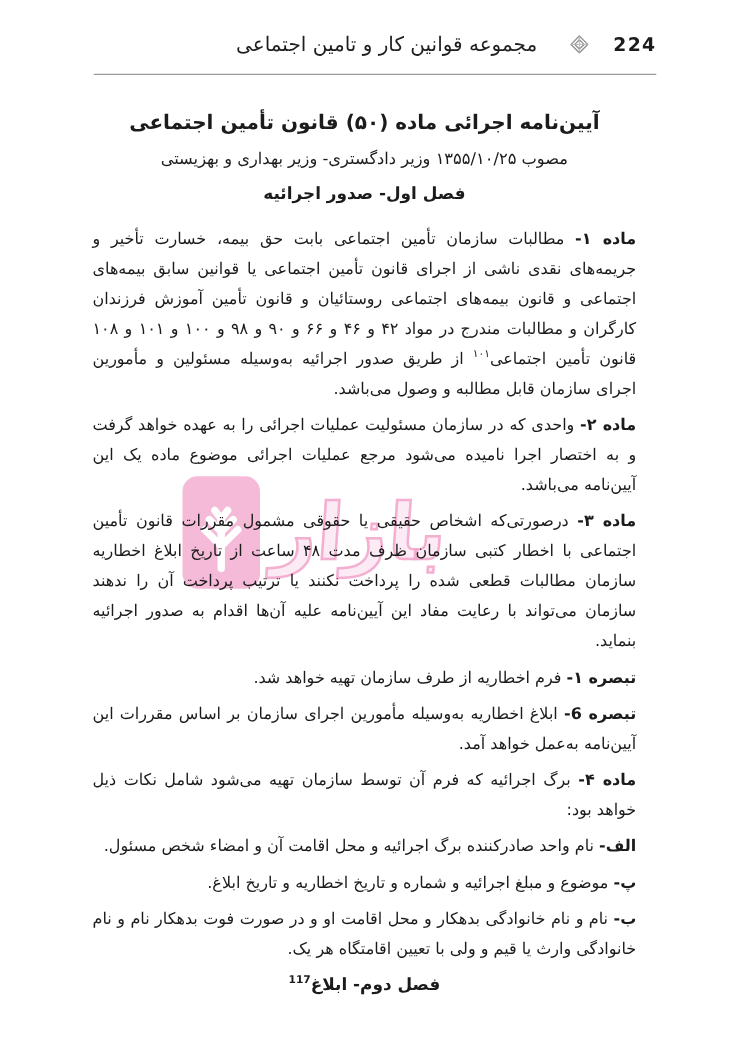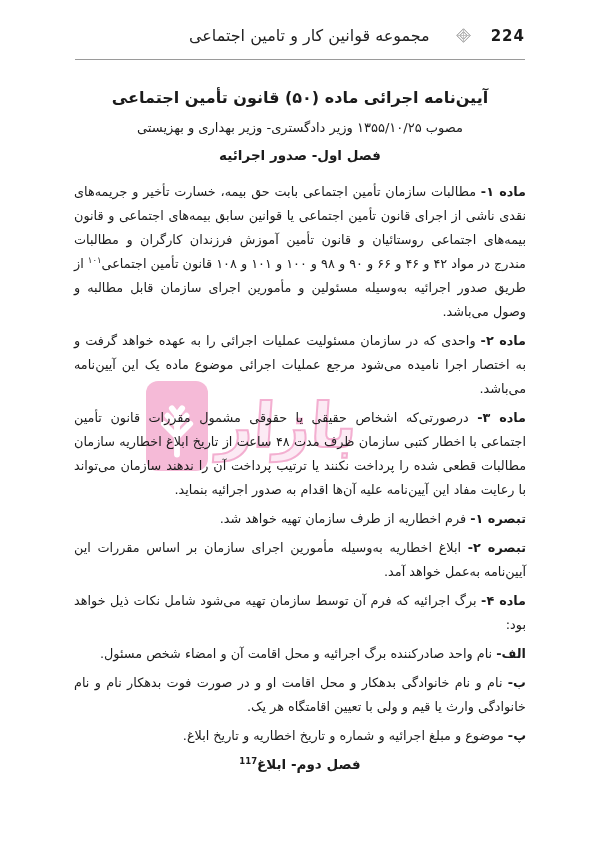--- a/index.html
+++ b/index.html
@@ -74,21 +74,21 @@
     color: rgba(250, 214, 233, 0.5);
     -webkit-text-stroke: 2px rgba(242, 167, 204, 0.9);
     letter-spacing: 3px;
     transform: skewX(-4deg);
     white-space: nowrap;
   }
 
   
   .content {
     position: absolute;
-    top: 88px; right: 74px; left: 74px;
+    top: 88px; right: 91px; left: 74px;
     z-index: 1;
     text-align: justify;
   }
   .doc-title {
     font-size: 16px;
     font-weight: bold;
     text-align: center;
     margin: 0 0 13px 0;
   }
   .approval-line {
@@ -174,42 +174,42 @@
     <span class="lbl">ماده ۳-</span>
     <span>درصورتی‌که اشخاص حقیقی یا حقوقی مشمول مقررات قانون تأمین اجتماعی با اخطار کتبی سازمان ظرف مدت ۴۸ ساعت از تاریخ ابلاغ اخطاریه سازمان مطالبات قطعی شده را پرداخت نکنند یا ترتیب پرداخت آن را ندهند سازمان می‌تواند با رعایت مفاد این آیین‌نامه علیه آن‌ها اقدام به صدور اجرائیه بنماید.</span>
   </p>
 
   <p class="para">
     <span class="lbl">تبصره ۱-</span>
     <span>فرم اخطاریه از طرف سازمان تهیه خواهد شد.</span>
   </p>
 
   <p class="para">
-    <span class="lbl">تبصره ۲-</span>
+    <span class="lbl">تبصره 6-</span>
     <span>ابلاغ اخطاریه به‌وسیله مأمورین اجرای سازمان بر اساس مقررات این آیین‌نامه به‌عمل خواهد آمد.</span>
   </p>
 
   <p class="para">
     <span class="lbl">ماده ۴-</span>
     <span>برگ اجرائیه که فرم آن توسط سازمان تهیه می‌شود شامل نکات ذیل خواهد بود:</span>
   </p>
 
   <p class="para">
     <span class="lbl">الف-</span>
     <span>نام واحد صادرکننده برگ اجرائیه و محل اقامت آن و امضاء شخص مسئول.</span>
   </p>
 
   <p class="para">
+    <span class="lbl">پ-</span>
+    <span>موضوع و مبلغ اجرائیه و شماره و تاریخ اخطاریه و تاریخ ابلاغ.</span>
+  </p>
+
+  <p class="para">
     <span class="lbl">ب-</span>
     <span>نام و نام خانوادگی بدهکار و محل اقامت او و در صورت فوت بدهکار نام و نام خانوادگی وارث یا قیم و ولی با تعیین اقامتگاه هر یک.</span>
-  </p>
-
-  <p class="para">
-    <span class="lbl">پ-</span>
-    <span>موضوع و مبلغ اجرائیه و شماره و تاریخ اخطاریه و تاریخ ابلاغ.</span>
   </p>
 
 
   <div class="chapter-heading second">
     <span>فصل دوم- ابلاغ</span><sup class="fn">117</sup>
   </div>
 
 </div>
 
 </body></html>

